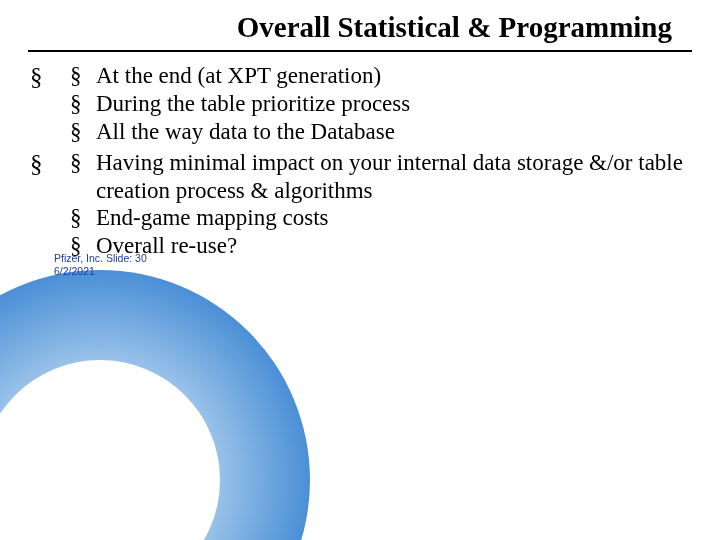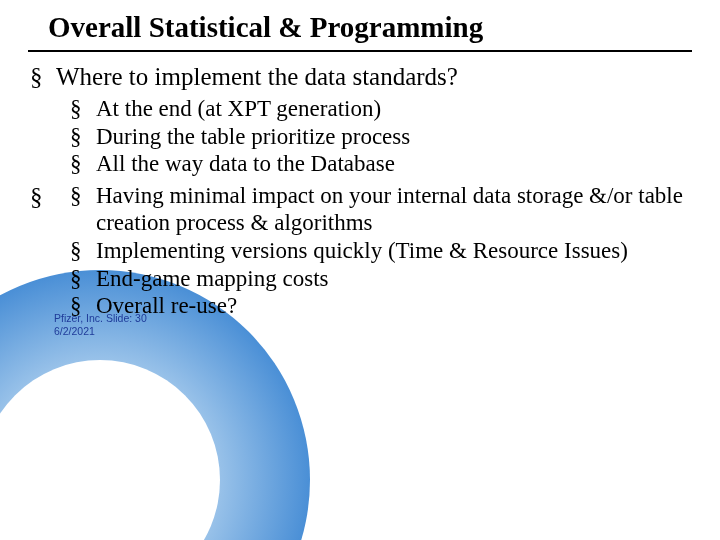--- a/index.html
+++ b/index.html
@@ -10,21 +10,21 @@
     position: relative;
     color: #000;
   }
   .slide {
     width: 720px;
     height: 540px;
     position: relative;
     padding: 12px 28px 0 28px;
   }
   .title {
-    text-align: left;
+    text-align: right;
     font-weight: bold;
     font-size: 29px;
     line-height: 1.05;
     padding: 0 20px 6px 20px;
   }
   .rule {
     border: none;
     border-top: 2px solid #000;
     margin: 2px 0 10px 0;
     width: 100%;
@@ -103,31 +103,29 @@
 
   <h1 class="title">
     <span>Overall Statistical &amp; Programming</span><br>
   </h1>
 
   <hr class="rule">
 
   <div class="content">
     <ul class="lvl1">
       <li>
-        <span>Where to implement the data standards?</span>
         <ul class="lvl2">
           <li>At the end (at XPT generation)</li>
           <li>During the table prioritize process</li>
           <li>All the way data to the Database</li>
         </ul>
       </li>
       <li>
         <ul class="lvl2">
           <li>Having minimal impact on your internal data storage &amp;/or table creation process &amp; algorithms</li>
-          <li>Implementing versions quickly (Time &amp; Resource Issues)</li>
           <li>End-game mapping costs</li>
           <li>Overall re-use?</li>
         </ul>
       </li>
     </ul>
   </div>
 
   <div class="footer">
     <div>Pfizer, Inc. Slide: 30</div>
     <div>6/2/2021</div>

